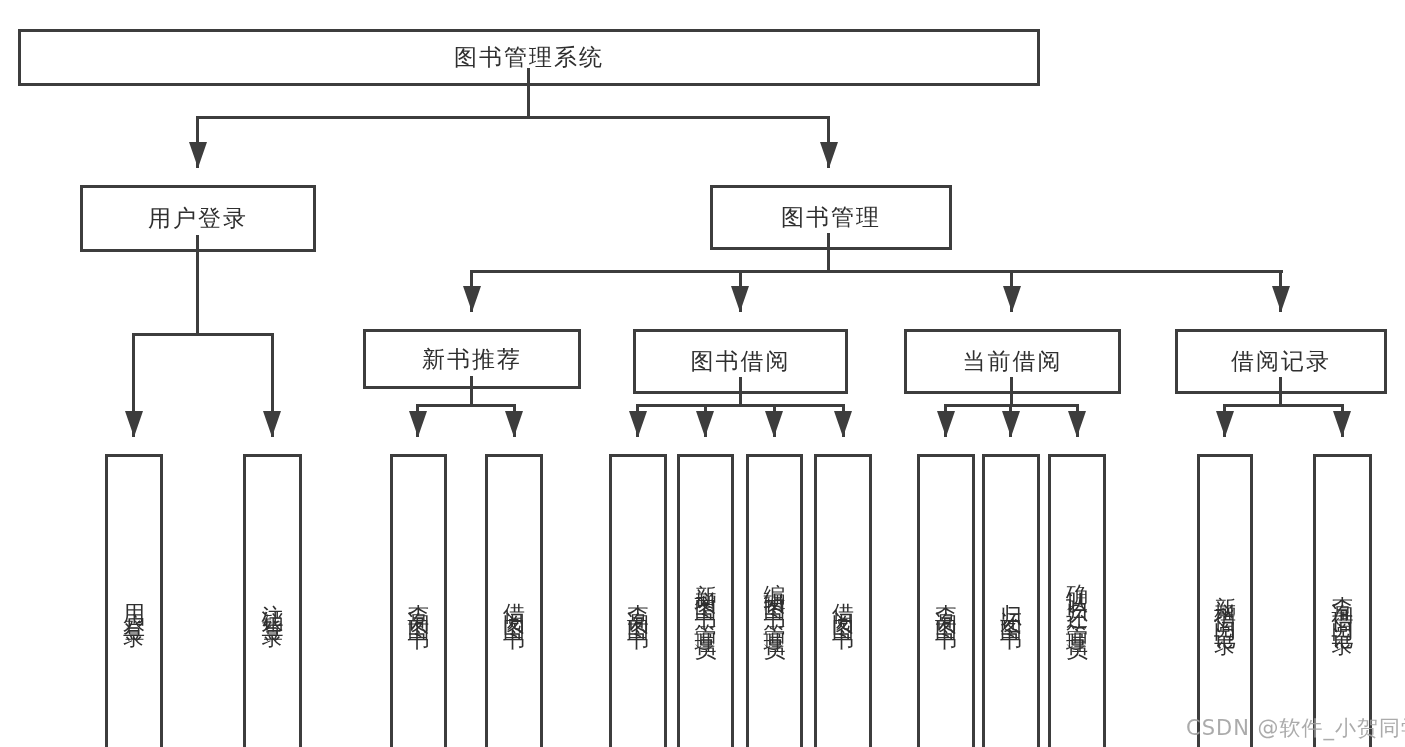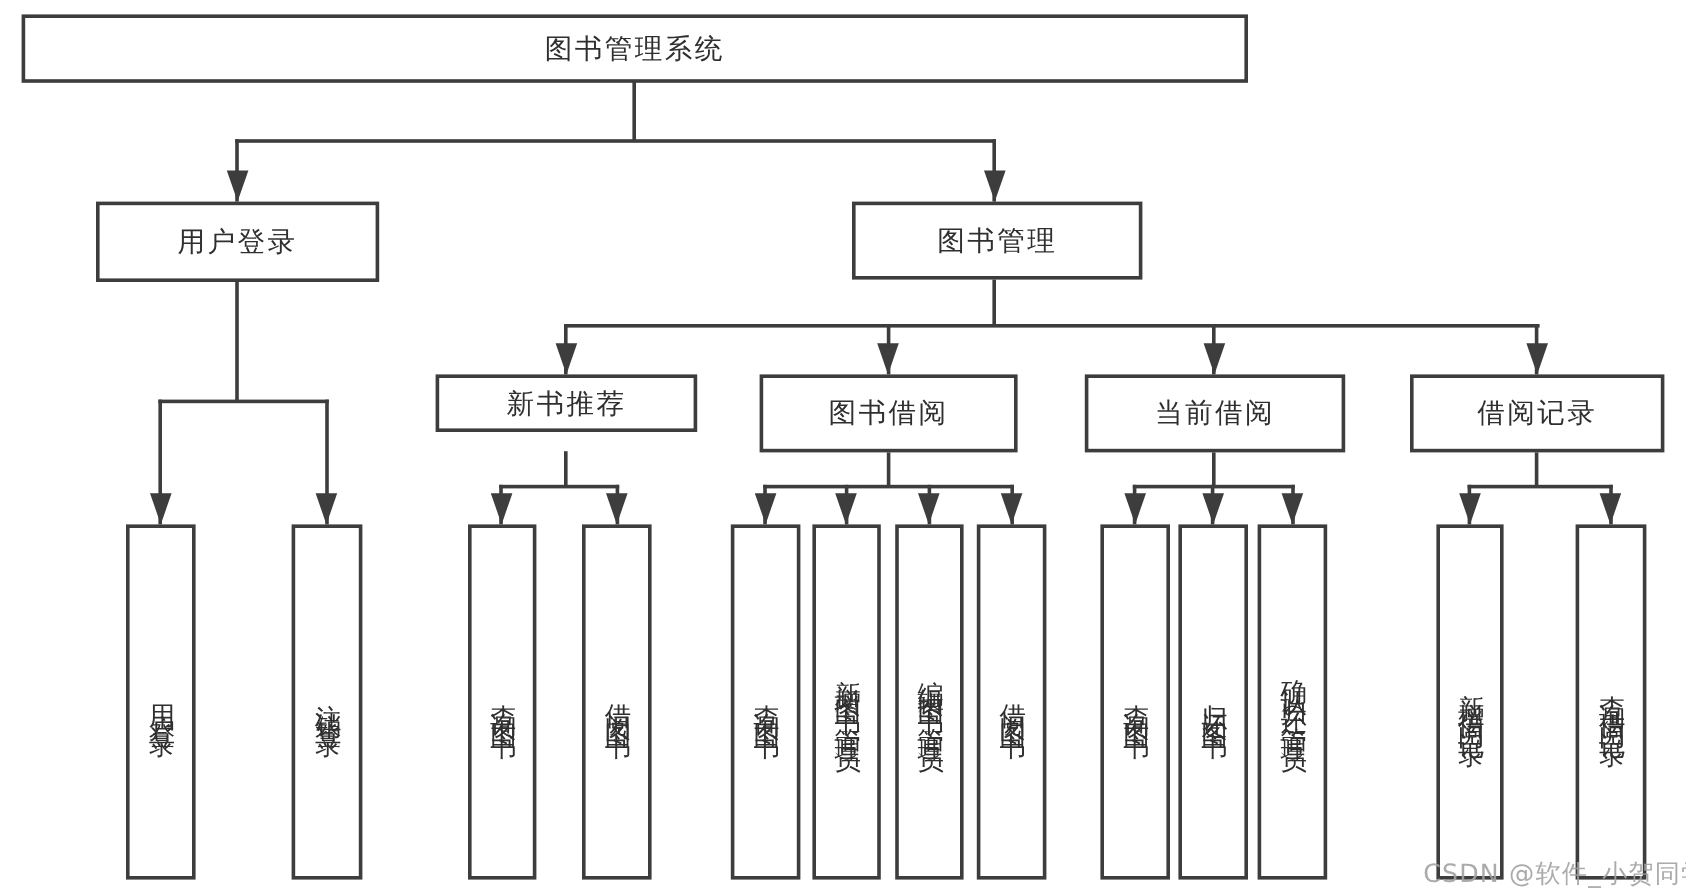--- a/index.html
+++ b/index.html
@@ -10,20 +10,21 @@
     font-family:"DejaVu Sans","Liberation Sans",sans-serif;
     overflow:hidden;
   }
   .box{
     position:absolute;
     box-sizing:border-box;
     border:3px solid #3d3d3d;
     background:#ffffff;
     display:flex;align-items:center;justify-content:center;
     color:#2f2f2f;
+    margin-top:17px;
   }
   .box.h .lbl{
     font-size:23px;
     letter-spacing:2px;
     white-space:nowrap;
   }
   .box.v .lbl{
     writing-mode:vertical-rl;
     text-orientation:mixed;
     font-size:22px;
@@ -55,21 +56,21 @@
     <span class="lbl">图书管理系统</span>
   </div>
 
   <div class="box h" style="left:80px;top:168px;width:236px;height:67px">
     <span class="lbl">用户登录</span>
   </div>
   <div class="box h" style="left:710px;top:168px;width:242px;height:65px">
     <span class="lbl">图书管理</span>
   </div>
 
-  <div class="box h" style="left:363px;top:312px;width:218px;height:48px">
+  <div class="box h" style="left:363px;top:312px;width:218px;height:60px">
     <span class="lbl">新书推荐</span>
   </div>
   <div class="box h" style="left:904px;top:312px;width:217px;height:65px">
     <span class="lbl">当前借阅</span>
   </div>
   <div class="box h" style="left:633px;top:312px;width:215px;height:65px">
     <span class="lbl">图书借阅</span>
   </div>
   <div class="box h" style="left:1175px;top:312px;width:212px;height:65px">
     <span class="lbl">借阅记录</span>

